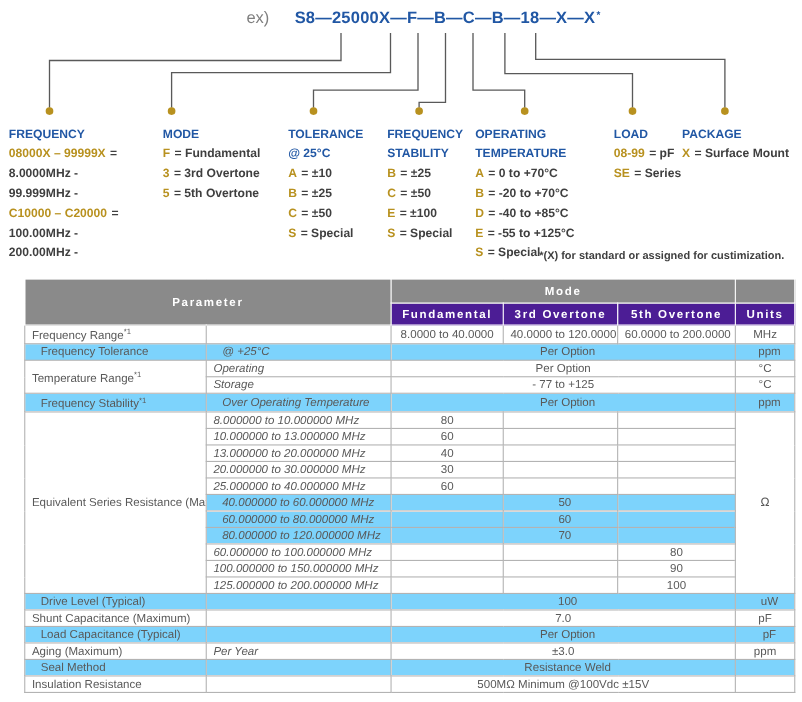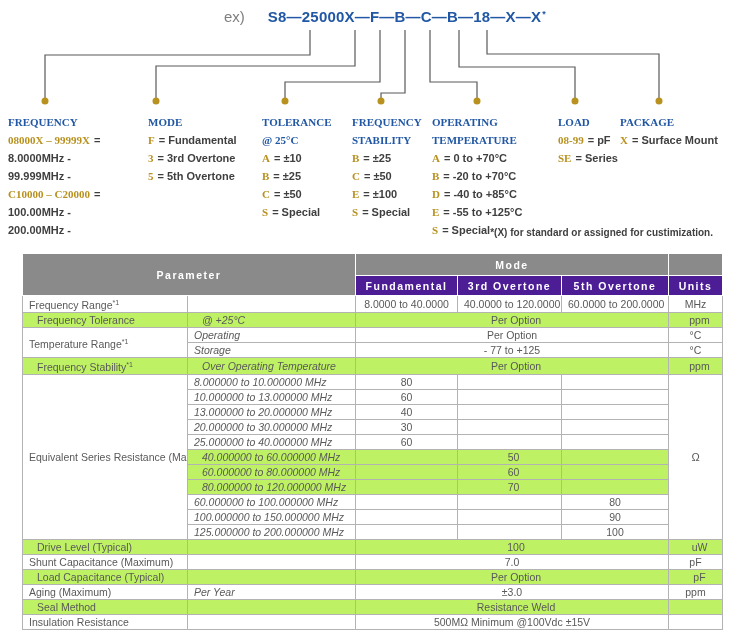--- a/index.html
+++ b/index.html
@@ -10,39 +10,39 @@
   
   .partnum{position:absolute;left:224px;top:8px;font-size:15px;white-space:nowrap;}
   .partnum .prefix{color:#7f7f7f;font-weight:400;margin-right:23px;}
   .pn{color:#2157a4;font-weight:700;letter-spacing:.2px;}
   .pn sup{font-size:9px;vertical-align:5px;margin-left:1px;}
   
   .connectors{position:absolute;left:0;top:0;}
   
   .fcol{position:absolute;top:113px;font-size:11px;font-weight:700;color:#3f3f3f;
         line-height:18px;white-space:nowrap;}
-  .fcol .ft{color:#2157a4;font-family:Liberation Serif, serif;}
-  .fl .c{color:#b8911f;margin-right:4px;font-family:Liberation Serif, serif;}
+  .fcol .ft{color:#2157a4;}
+  .fl .c{color:#b8911f;margin-right:4px;}
   .fl .c:empty{display:none;margin:0;}
   
   .footnote{position:absolute;right:16px;top:227px;font-size:10px;font-weight:700;color:#3f3f3f;}
   
   table.spec{position:absolute;left:22px;top:253px;width:700px;border-collapse:collapse;
              table-layout:fixed;font-size:10.5px;color:#595959;border:1px solid #9aa0a6;}
   table.spec th{font-weight:700;color:#ffffff;letter-spacing:1.5px;text-align:center;
                 border:1.5px solid #ffffff;}
   tr.h1 th{background:#8a8a8a;height:19px;}
   tr.h2 th{background:#4c1d95;height:17px;}
   th.hparam{background:#8a8a8a;}
   table.spec td{border:1px solid #b3b3b3;padding:1px 6px;height:12px;line-height:12px;
                 overflow:hidden;white-space:nowrap;}
   td.lbl{padding-left:12px;text-align:left;}
   td.cond{padding-left:13px;text-align:left;font-style:italic;}
   td.ctr{text-align:center;}
-  tr.alt td{background:#bef264;padding-left:14px;}
+  tr.alt td{background:#7dd3fc;padding-left:14px;}
   td.esrlbl{vertical-align:middle;white-space:normal;line-height:13px;background:#ffffff;}
   td.omega{vertical-align:middle;font-size:11px;background:#ffffff;}
   table.spec sup{font-size:7px;vertical-align:4px;}
 </style>
 </head>
 <body>
 
 <div class="partnum"><span class="prefix">ex)</span><span class="pn"><span>S8</span><span>—</span><span>25000X</span><span>—</span><span>F</span><span>—</span><span>B</span><span>—</span><span>C</span><span>—</span><span>B</span><span>—</span><span>18</span><span>—</span><span>X</span><span>—</span><span>X</span><sup>*</sup></span></div>
 
 <svg class="connectors" width="729" height="110">

